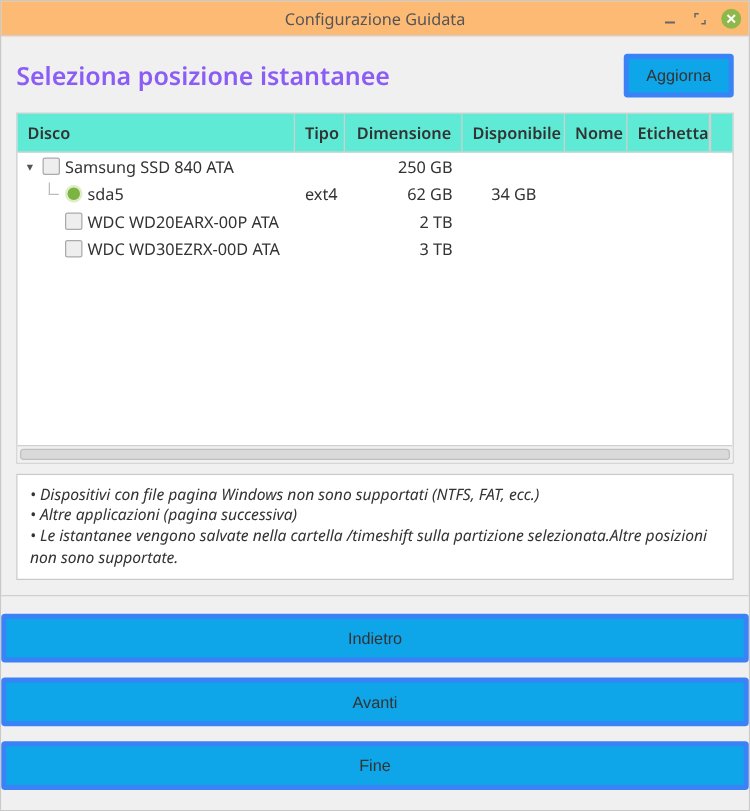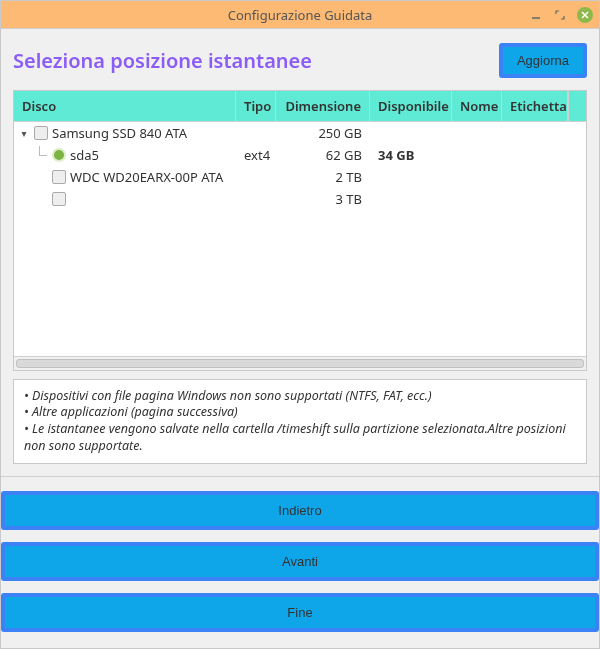--- a/index.html
+++ b/index.html
@@ -136,21 +136,21 @@
     padding: 0;
   }
   .cell {
     padding: 0 8px;
     white-space: nowrap;
     overflow: hidden;
   }
   .c-disco { flex: 0 0 222px; display:flex; align-items:center; gap:4px; }
   .c-tipo { flex: 0 0 40px; }
   .c-dim { flex: 0 0 94px; text-align: right; }
-  .c-disp { flex: 0 0 82px; text-align: left; font-weight: bold; }
+  .c-disp { flex: 0 0 82px; text-align: center; }
   .c-nome { flex: 0 0 50px; }
   .c-etic { flex: 1; }
   .expander {
     width: 12px;
     height: 12px;
     display: inline-flex;
     align-items: center;
     justify-content: center;
     color: #555;
     font-size: 10px;
@@ -313,20 +313,21 @@
           <div class="cell c-dim">2 TB</div>
           <div class="cell c-disp"></div>
           <div class="cell c-nome"></div>
           <div class="cell c-etic"></div>
         </div>
 
         <div class="row">
           <div class="cell c-disco indent1">
             <span style="width:12px;display:inline-block"></span>
             <span class="disk-ico"></span>
+            <span>WDC WD30EZRX-00D ATA</span>
           </div>
           <div class="cell c-tipo"></div>
           <div class="cell c-dim">3 TB</div>
           <div class="cell c-disp"></div>
           <div class="cell c-nome"></div>
           <div class="cell c-etic"></div>
         </div>
 
       </div>
       <div class="hscroll">

